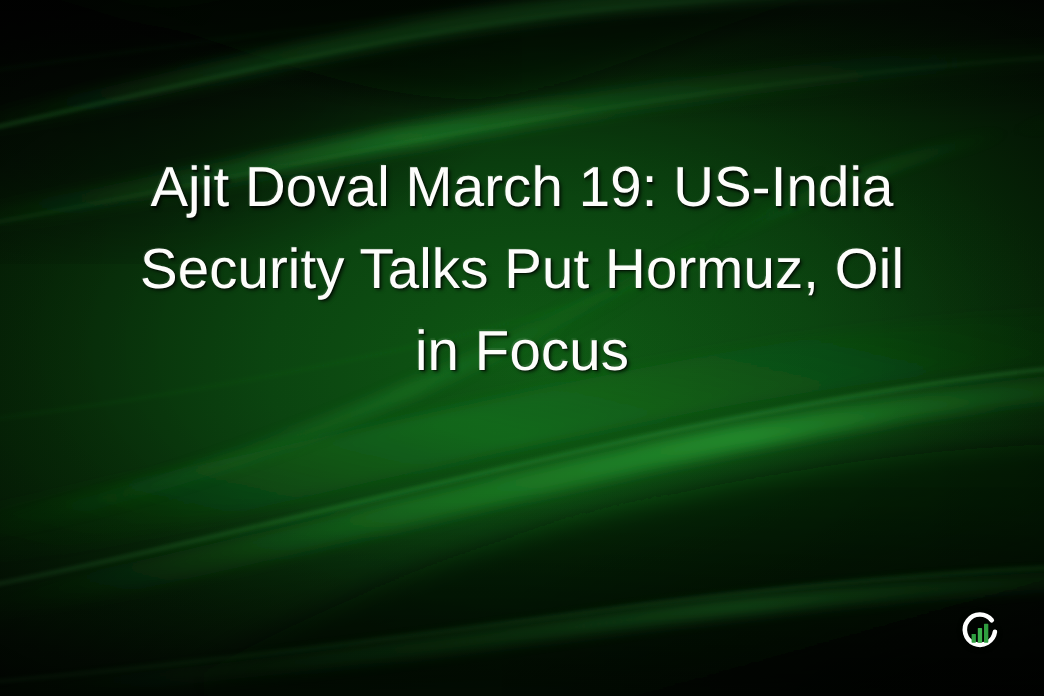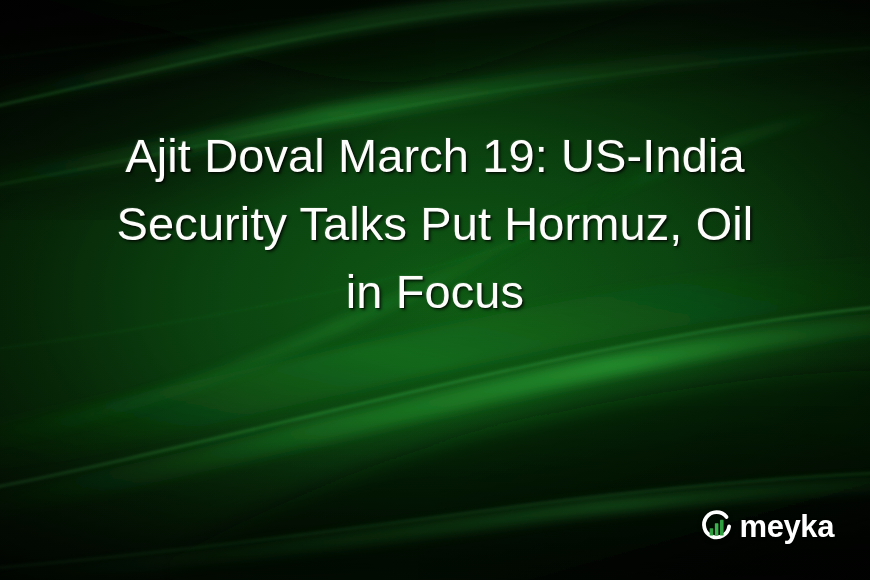--- a/index.html
+++ b/index.html
@@ -194,16 +194,15 @@
 
   <div class="logo">
     <svg class="logo-mark" viewBox="0 0 40 40">
 
       <path d="M31.4,9.0 A14.4,14.4 0 1 0 34.4,20.0" fill="none" stroke="#ffffff" stroke-width="4.4" stroke-linecap="round"></path>
 
       <rect x="12.2" y="22.0" width="4.1" height="8.4" rx=".6" fill="#2f9e3f"></rect>
       <rect x="18.1" y="16.4" width="4.1" height="14.0" rx=".6" fill="#3cb24c"></rect>
       <rect x="24.0" y="12.4" width="4.1" height="18.0" rx=".6" fill="#2f9e3f"></rect>
     </svg>
-    <span class="logo-text">meyka</span>
   </div>
 
 </div>
 
 </body></html>

